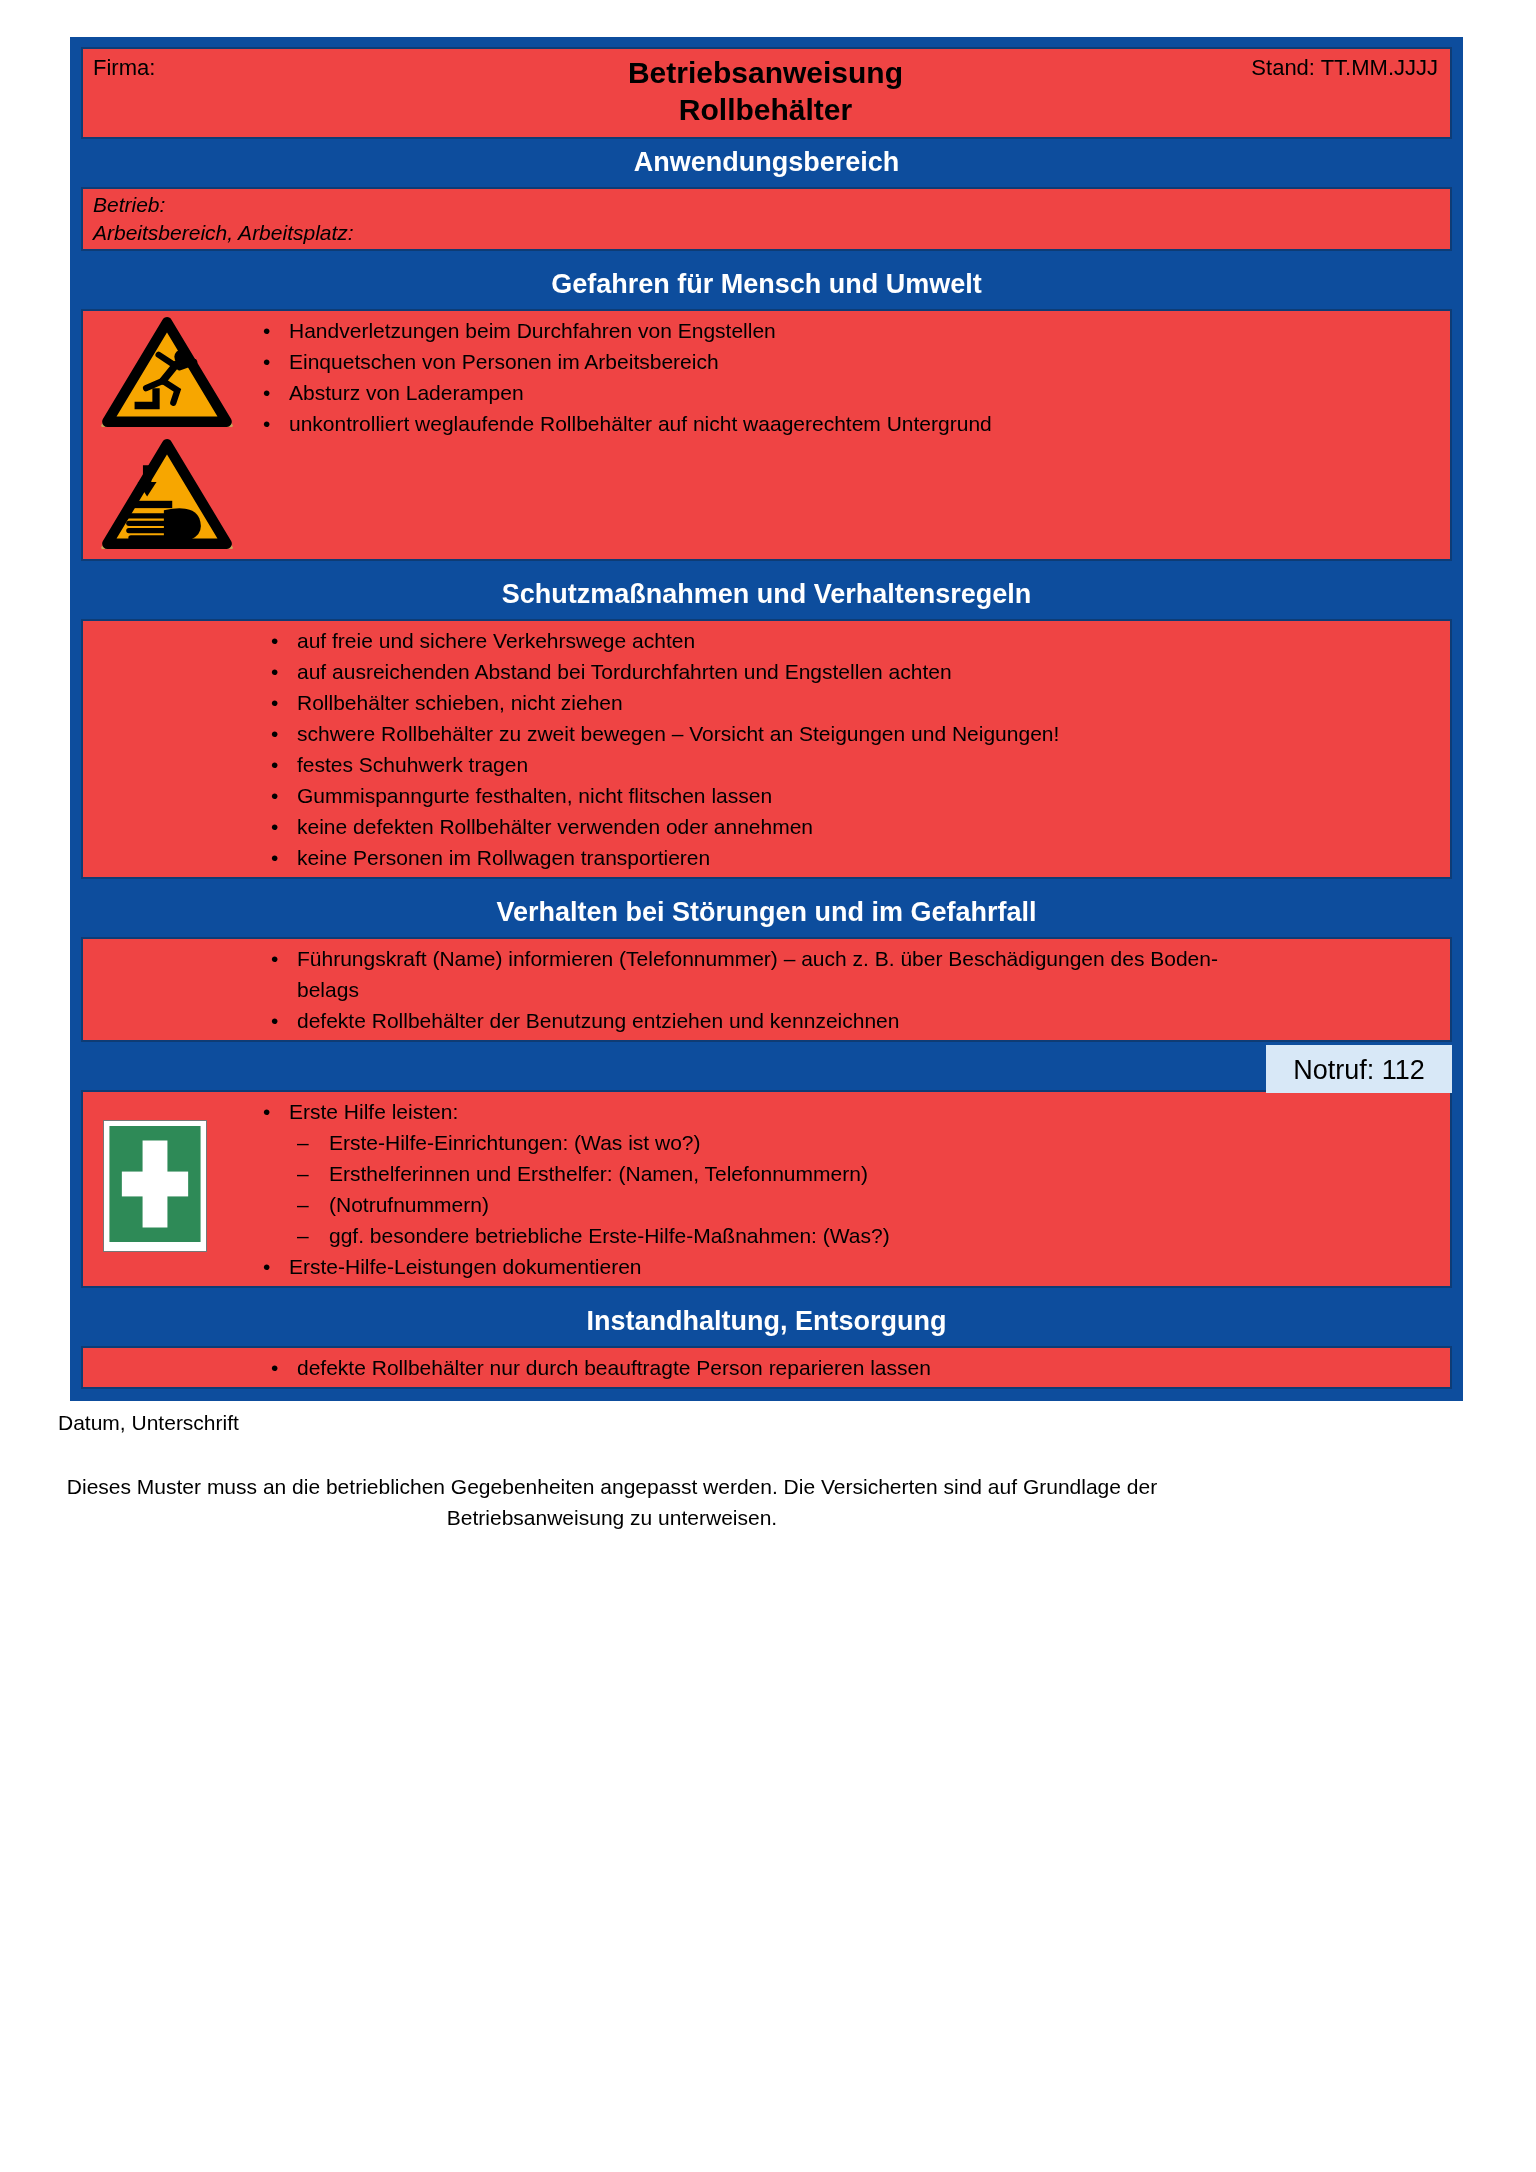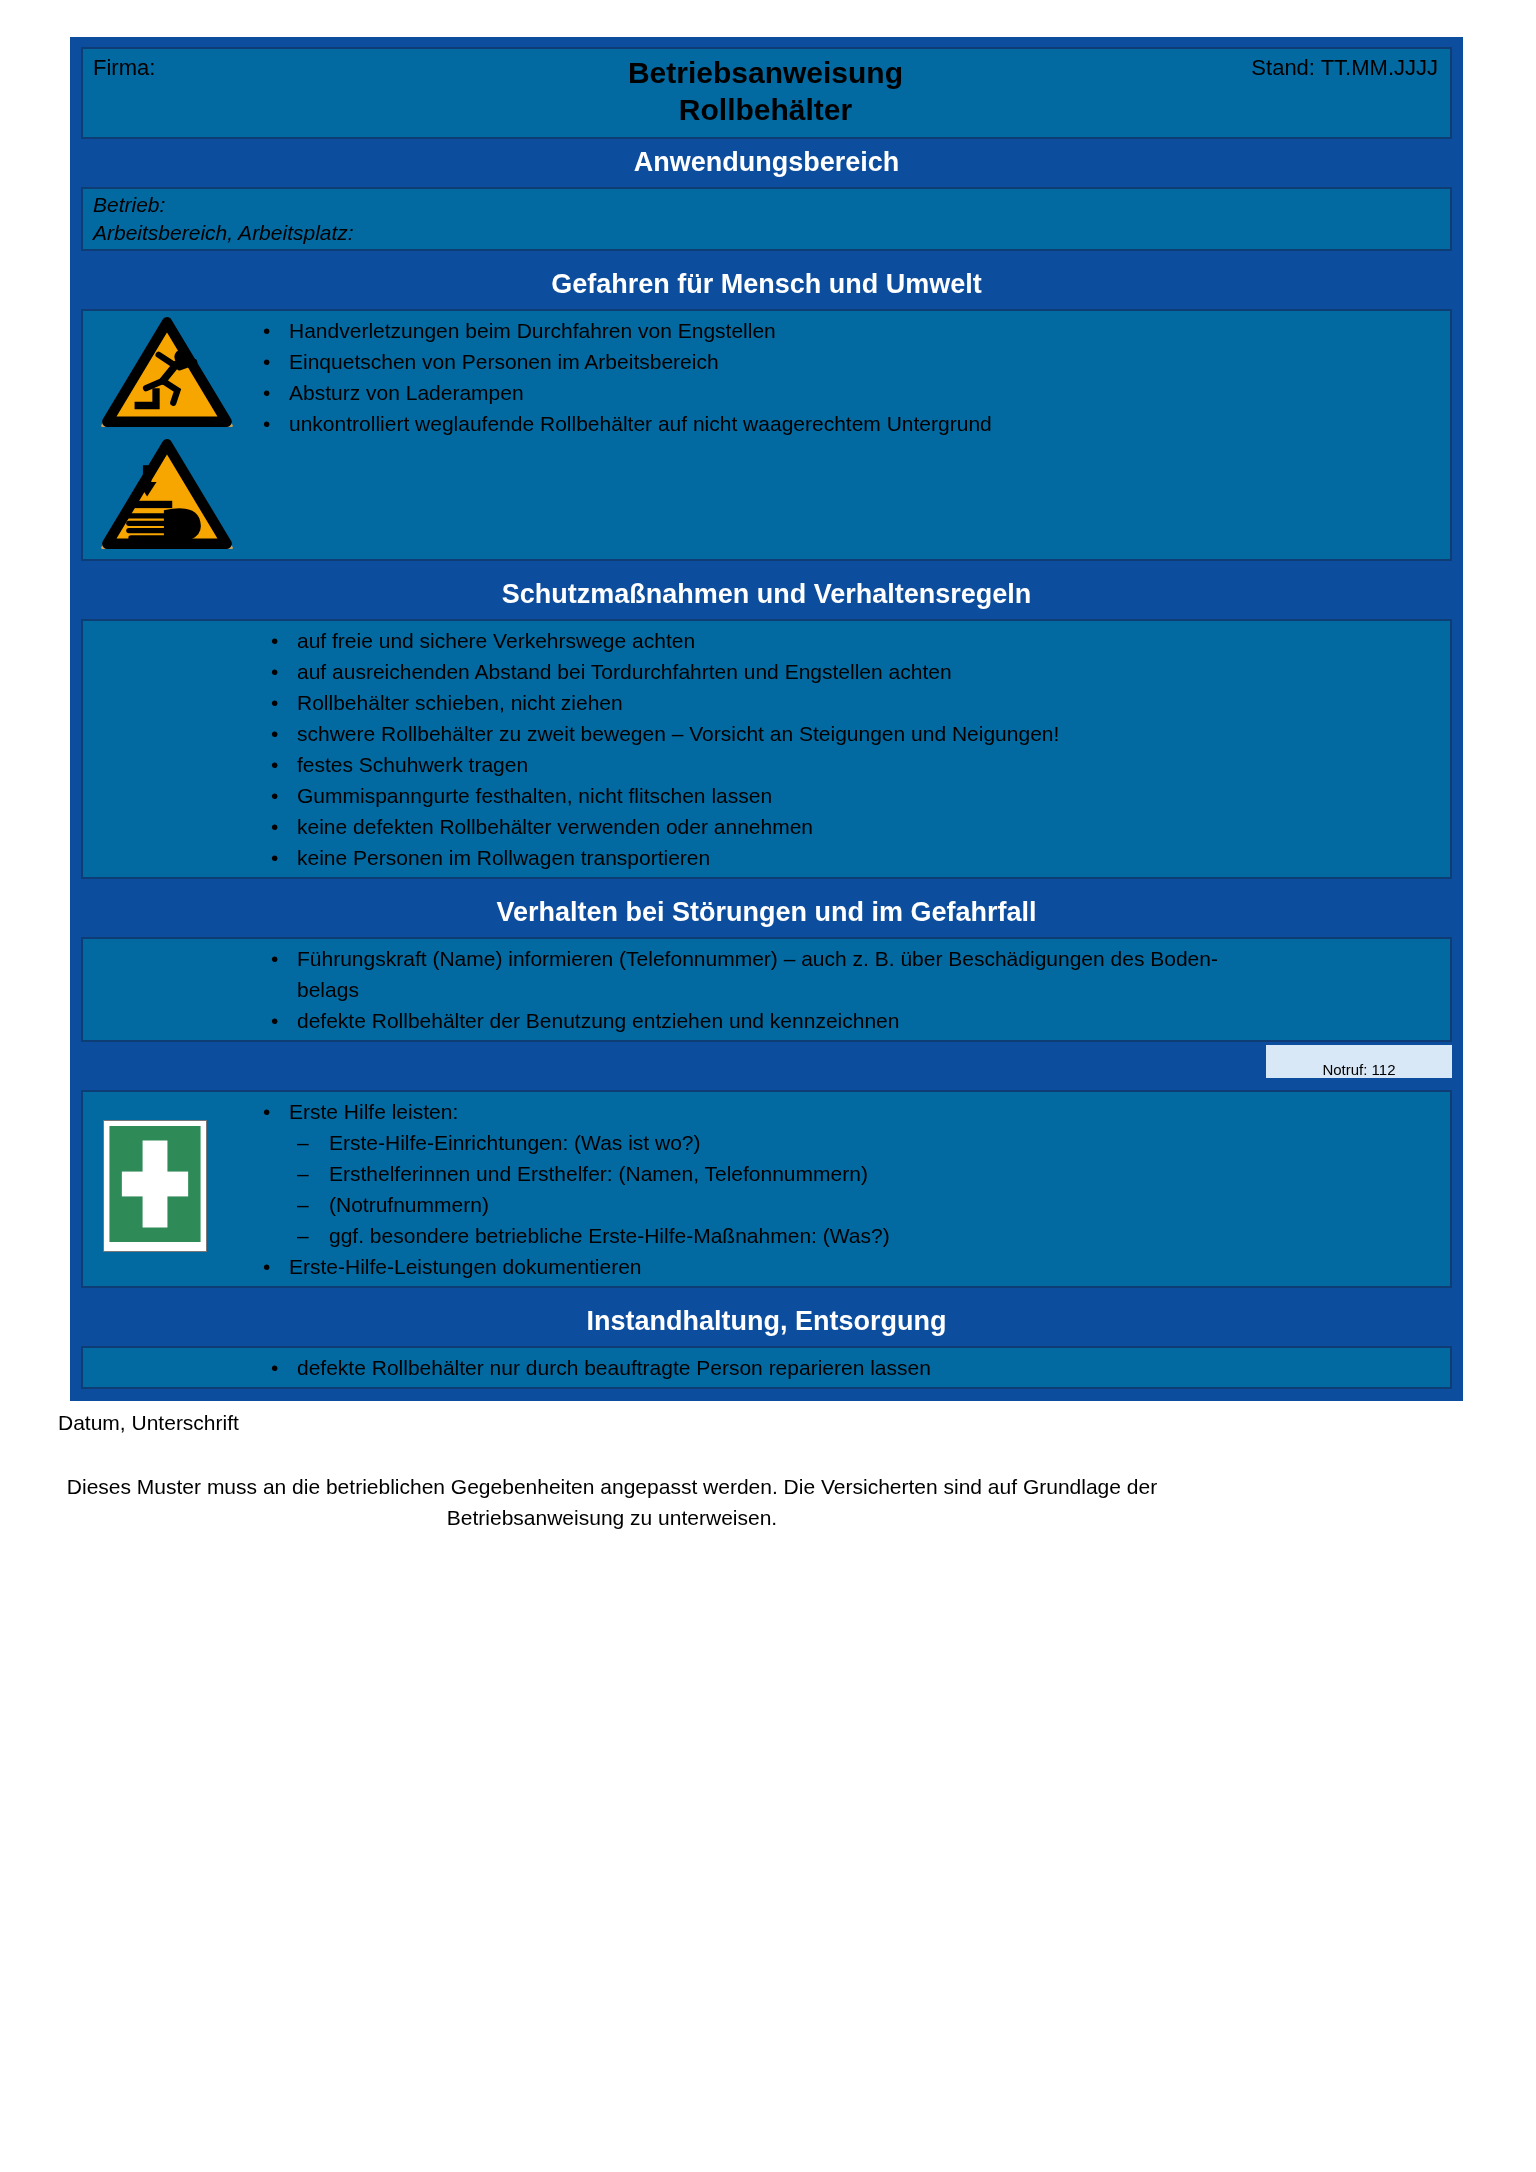--- a/index.html
+++ b/index.html
@@ -9,41 +9,41 @@
     font-family:"Liberation Sans", sans-serif;
     color:#000;
     position:relative;
   }
   .doc {
     margin:37px 0 0 70px;
     width:1371px;
     background:var(--blue,#0d4d9d);
     padding:10px 11px 12px 11px;
   }
-  .row { background:#0369a1; border:2px solid #0e3c75; }
+  .row { background:#ef4444; border:2px solid #0e3c75; }
 
   
   .header-row { display:flex; min-height:88px; }
   .firma { width:340px; padding:6px 0 0 10px; font-size:22px; }
   .title-block { flex:1; text-align:center; padding-top:5px; }
   .title-line { display:block; font-weight:bold; font-size:30px; line-height:37px; }
   .stand { width:340px; text-align:right; padding:6px 12px 0 0; font-size:22px; }
 
   
   .bar {
     height:40px; line-height:40px; text-align:center;
     color:#fff; font-size:27px; font-weight:bold;
     margin:13px 0 5px 0; position:relative;
   }
   .bar.tight { margin-top:3px; }
   .notruf {
     position:absolute; right:0; top:0; z-index:3;
-    height:33px; line-height:50px; min-width:166px; padding:0 10px;
+    height:48px; line-height:50px; min-width:166px; padding:0 10px;
     background:var(--notruf,#d8e8f7); color:#000;
-    font-size:15px; font-weight:normal; text-align:center;
+    font-size:27px; font-weight:normal; text-align:center;
   }
 
   
   .plain-row { padding:2px 10px; font-size:21px; line-height:28px;font-style:italic; }
 
   
   .split-row { display:flex; }
   .icon-col { width:180px; flex:none; }
   .content-col { flex:1; padding:4px 8px 4px 0; }
   .content-col.full { padding-left:188px; }

